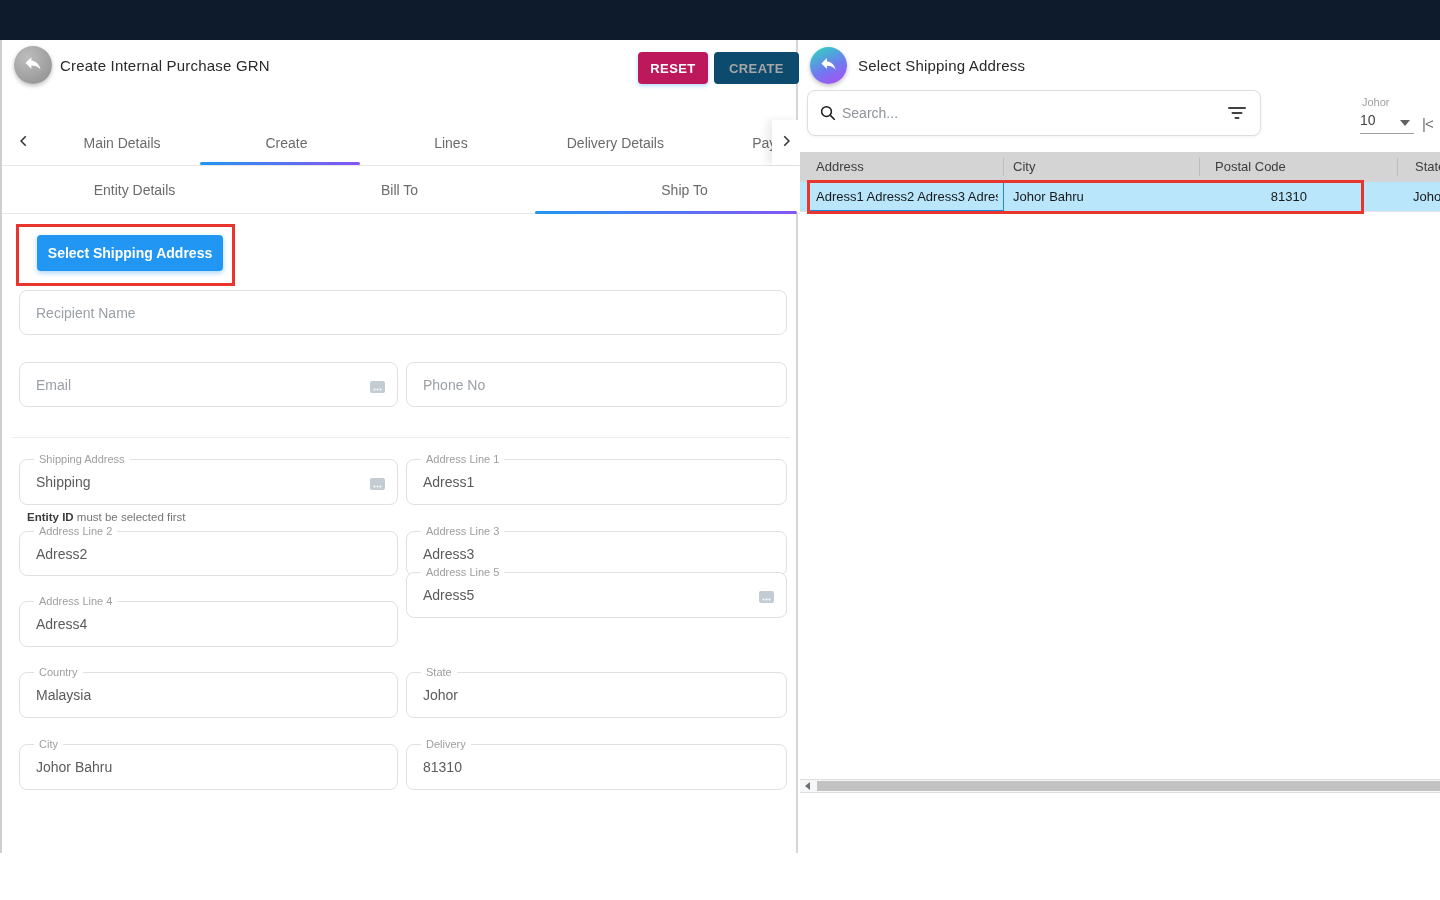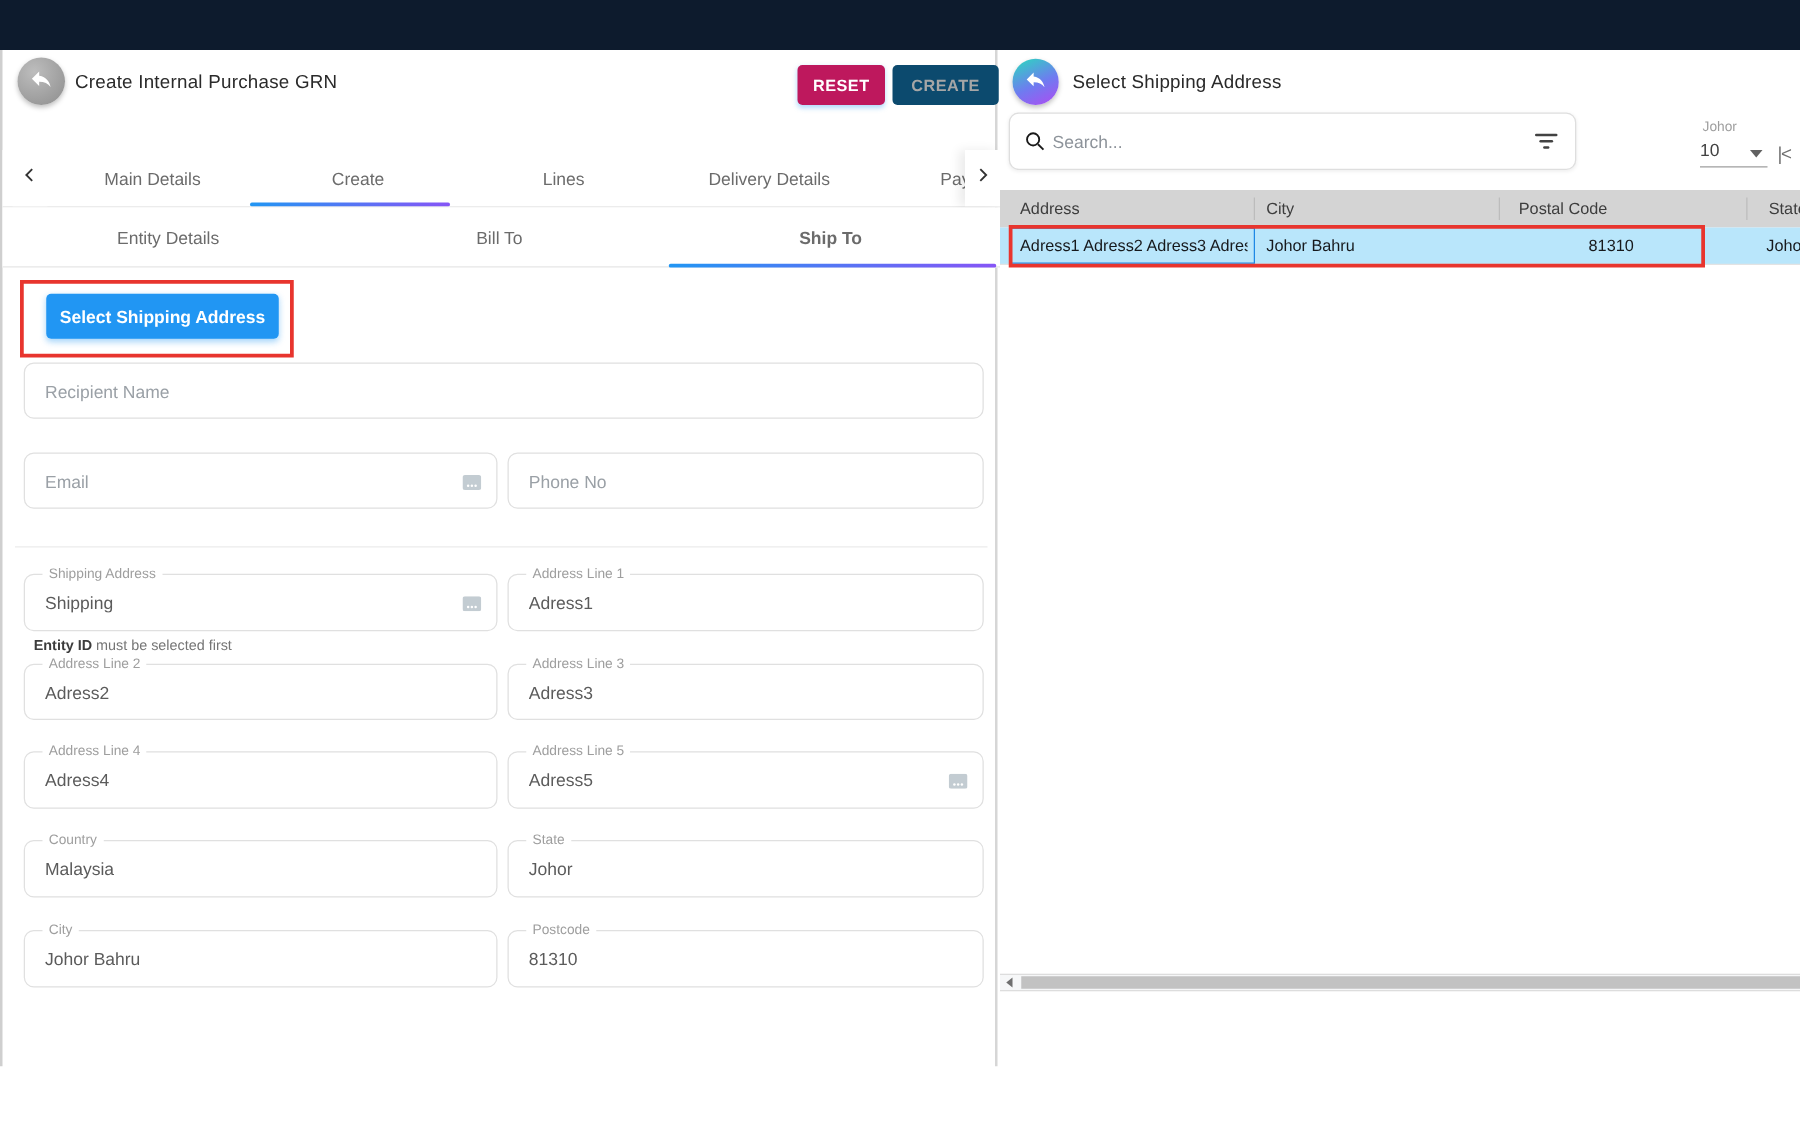--- a/index.html
+++ b/index.html
@@ -123,21 +123,21 @@
           <svg width="14" height="14" viewBox="0 0 24 24">
               <polyline points="9,4 17,12 9,20" fill="none" stroke="#333" stroke-width="2.6"></polyline>
             </svg>
         </span>
       </div>
     </div>
 
     <div id="subtabbar">
       <div class="subtab" style="left:0; width:265px;text-align:center;">Entity Details</div>
       <div class="subtab" style="left:265px; width:265px;">Bill To</div>
-      <div class="subtab" style="left:530px; width:265px;font-weight:bold;">Ship To</div>
+      <div class="subtab" style="left:550px; width:265px;">Ship To</div>
       <div class="tab-underline" style="left:533px; top:45px; width:262px;"></div>
     </div>
 
     <button class="blue-btn" style="left:35px; top:195px; width:186px; height:36px;">Select Shipping Address</button>
     <div class="annotation" style="left:14px; top:184px; width:219px; height:62px;"></div>
 
     <div class="field" style="left:17px; top:250px; width:768px; height:45px;">
       <input type="text" placeholder="Recipient Name" style="">
     </div>
 
@@ -185,21 +185,21 @@
     </div>
     <div class="field" style="left:404px; top:491px; width:381px; height:45px;">
       <span class="flabel">Address Line 3</span>
       <input type="text" value="Adress3" style="">
     </div>
 
     <div class="field" style="left:17px; top:561px; width:379px; height:46px;">
       <span class="flabel">Address Line 4</span>
       <input type="text" value="Adress4" style="">
     </div>
-    <div class="field" style="left:404px; top:561px; width:381px; height:46px;">
+    <div class="field" style="left:404px; top:532px; width:381px; height:46px;">
       <span class="flabel">Address Line 5</span>
       <input type="text" value="Adress5" style="">
       <span class="kbd-icon">
         <svg width="15" height="12" viewBox="0 0 15 12">
             <rect x="0" y="0" width="15" height="12" rx="2" fill="#c3ccd2"></rect>
             <circle cx="4.5" cy="8.5" r="1" fill="#fff"></circle>
             <circle cx="7.5" cy="8.5" r="1" fill="#fff"></circle>
             <circle cx="10.5" cy="8.5" r="1" fill="#fff"></circle>
           </svg>
       </span>
@@ -212,21 +212,21 @@
     <div class="field" style="left:404px; top:632px; width:381px; height:46px;">
       <span class="flabel">State</span>
       <input type="text" value="Johor" style="">
     </div>
 
     <div class="field" style="left:17px; top:704px; width:379px; height:46px;">
       <span class="flabel">City</span>
       <input type="text" value="Johor Bahru" style="">
     </div>
     <div class="field" style="left:404px; top:704px; width:381px; height:46px;">
-      <span class="flabel">Postcode</span>
+      <span class="flabel">Delivery</span>
       <input type="text" value="81310" style="">
     </div>
   </div>
 
   <div id="right-panel" class="panel">
 
     <div class="back-btn back-gradient" style="left:10px; top:7px; width:37px; height:37px;">
       <span>
         <svg width="19" height="19" viewBox="0 0 24 24">
             <path d="M10 9V5l-7 7 7 7v-4.1c5 0 8.5 1.6 11 5.1-1-5-4-10-11-11z" fill="#fff"></path>

